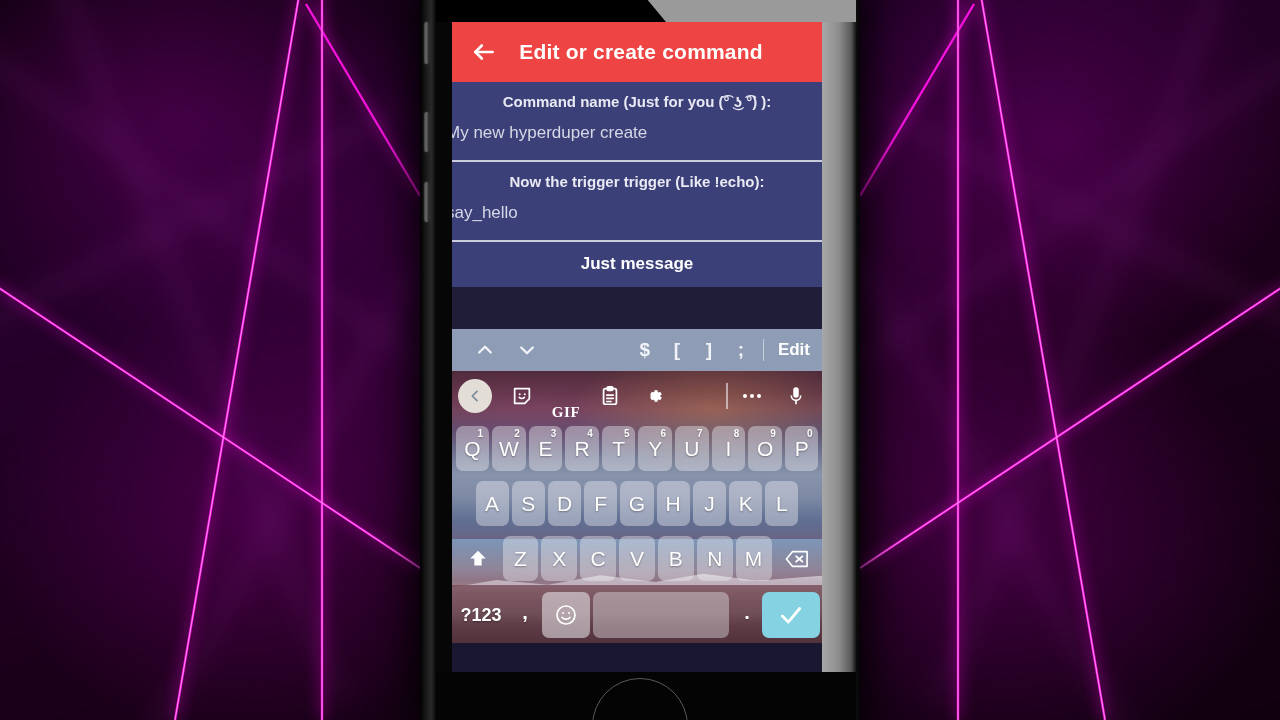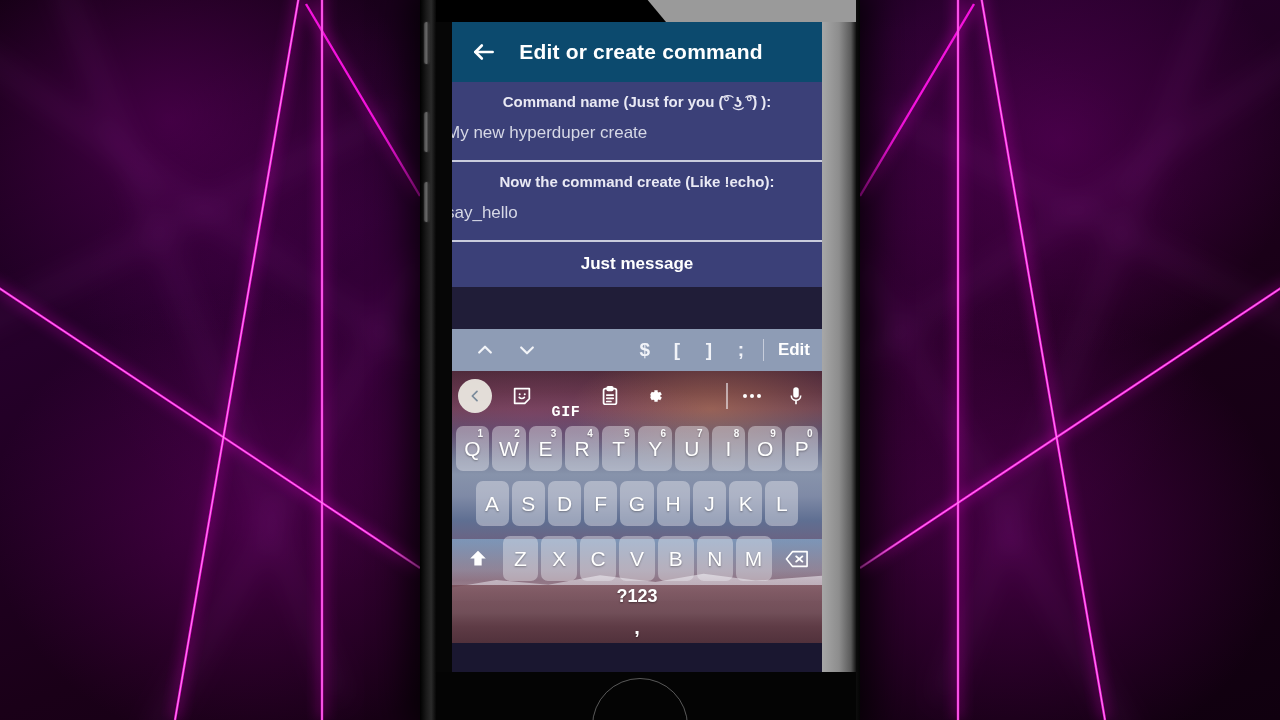--- a/index.html
+++ b/index.html
@@ -133,21 +133,21 @@
     width: 370px;
     height: 650px;
     background: #1a1730;
     overflow: hidden;
   }
 
   
   #appbar {
     position: relative;
     height: 60px;
-    background: #0c4a6e;
+    background: #ef4444;
     display: flex;
     align-items: center;
     padding: 0 10px;
   }
   #back-button {
     width: 44px; height: 44px;
     display: flex; align-items: center; justify-content: center;
     flex: 0 0 auto;
     cursor: pointer;
   }
@@ -313,21 +313,21 @@
     width: 44px; height: 44px;
     display: flex; align-items: center; justify-content: center;
     cursor: pointer;
   }
   .kb-tool svg { width: 22px; height: 22px; display: block; }
   .kb-tool-gif {
     color: #ffffff;
     font-size: 15px;
     font-weight: bold;
     letter-spacing: 0.6px;
-    font-family: Liberation Mono, monospace;
+    font-family: Liberation Serif, serif;
     margin-top: 32px;
   }
   #kb-tool-spacer-a { width: 8px; flex: 0 0 auto; }
   #kb-tool-spacer-b { flex: 1 1 auto; }
   #kb-tool-divider {
     width: 2px; height: 26px;
     background: rgba(250,250,255,0.55);
     flex: 0 0 auto;
     margin: 0 2px;
   }
@@ -383,21 +383,20 @@
   #row-zxcv { padding: 0 2px; }
 
   
   #row-bottom {
     position: relative;
     display: flex;
     align-items: center;
     height: 58px;
     padding: 0 2px;
     z-index: 3;
-    flex-direction: column;
   }
   #key-123 {
     flex: 0 0 auto; width: 54px;
     color: #ffffff; font-size: 18px; font-weight: bold;
     display: flex; align-items: center; justify-content: center;
     text-shadow: 0 1px 2px rgba(0,0,0,0.4);
     cursor: pointer;
   }
   #key-comma {
     flex: 0 0 auto; width: 34px;
@@ -527,21 +526,21 @@
 
       <div id="form-area">
 
         <div class="field-block">
           <div class="field-label">Command name (Just for you (͡° ͜ʖ ͡°) ):</div>
           <div class="field-value">My new hyperduper create</div>
         </div>
         <div class="field-underline"></div>
 
         <div class="field-block">
-          <div class="field-label">Now the command create (Like !echo):</div>
+          <div class="field-label">Now the trigger trigger (Like !echo):</div>
           <div class="field-value">say_hello</div>
         </div>
         <div class="field-underline"></div>
 
         <div id="reply-block">Just message</div>
         <div id="reply-spacer"></div>
       </div>
 
       <div id="accessory-bar">
         <div class="acc-chevron">

